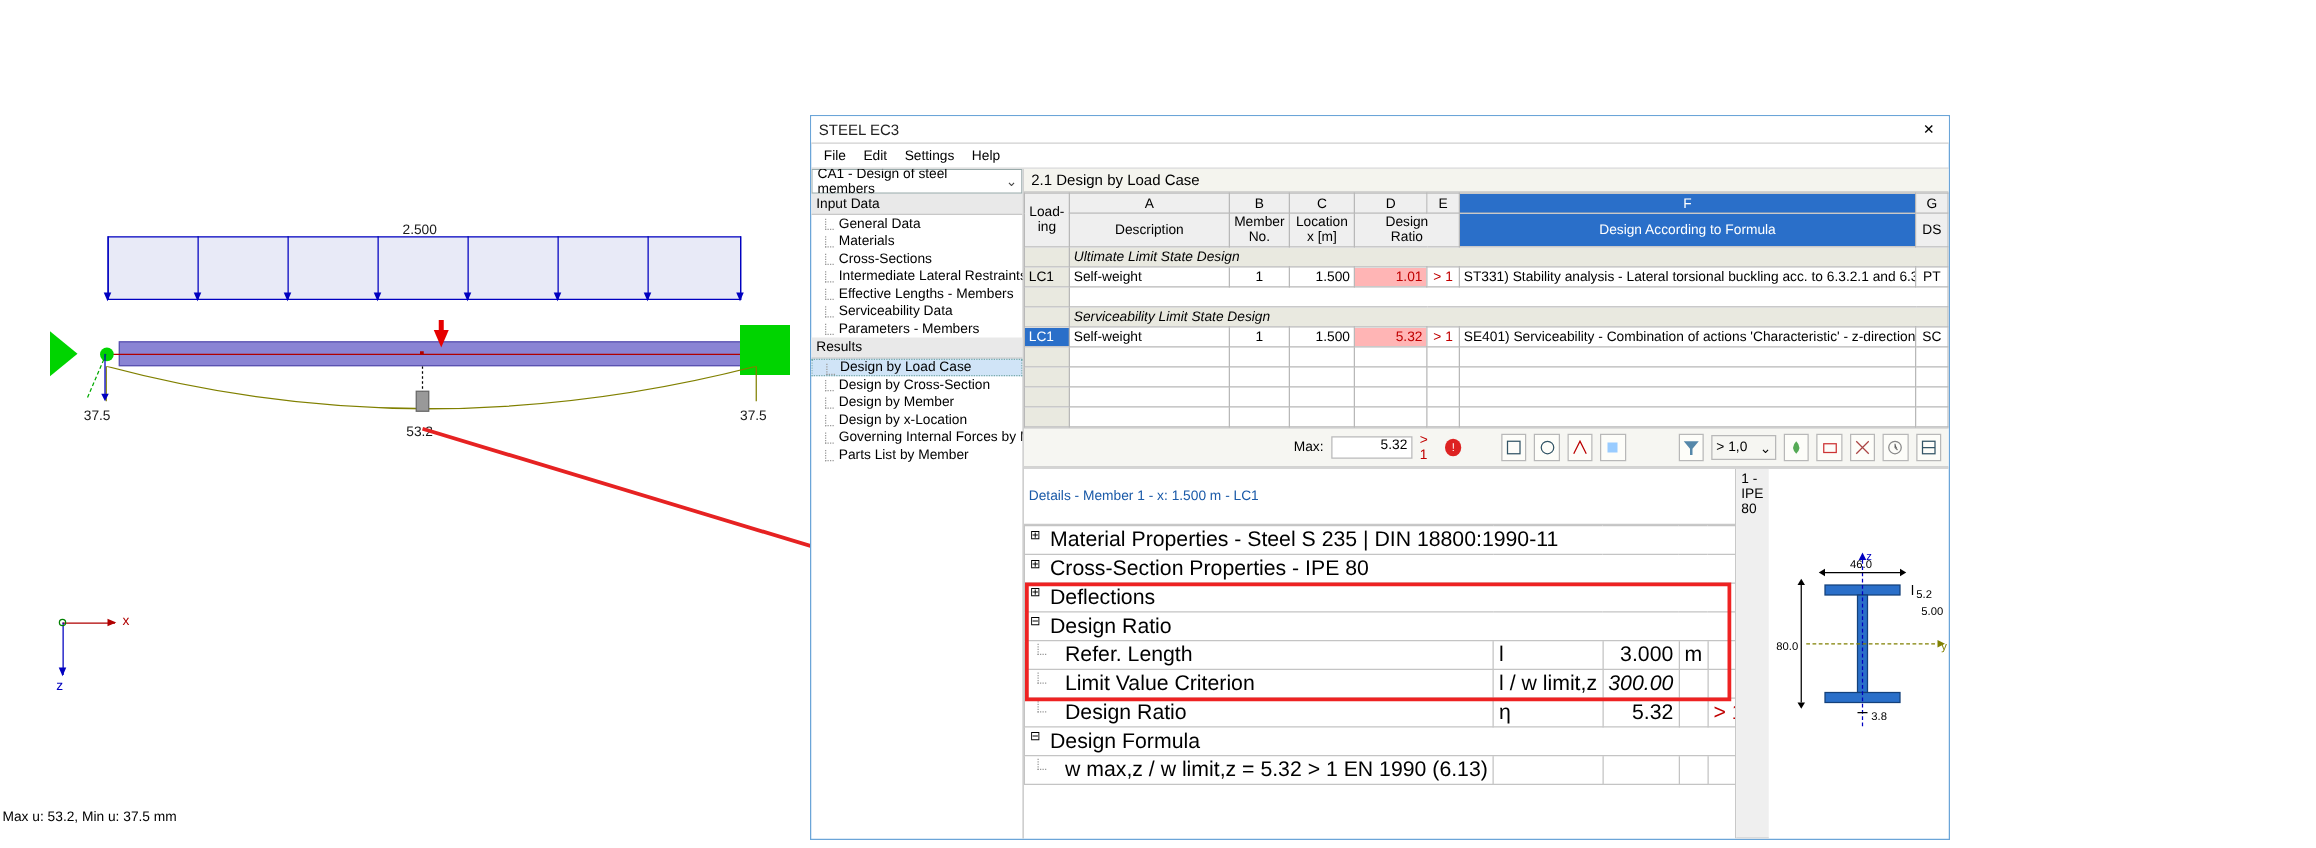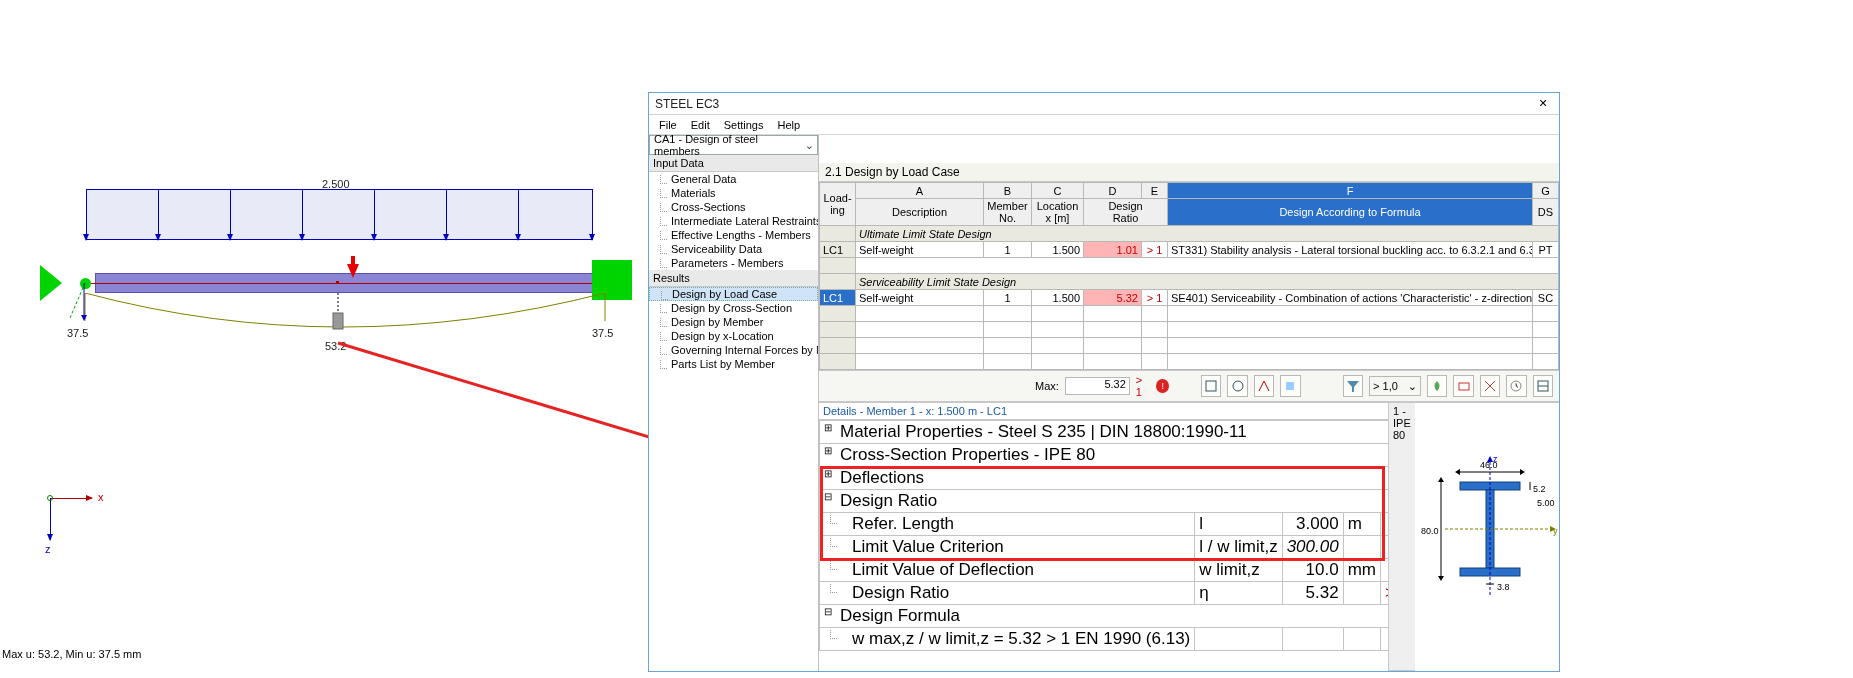--- a/index.html
+++ b/index.html
@@ -34,40 +34,40 @@
   .menubar span { padding: 1px 6px; }
   .content { flex: 1; display: flex; overflow: hidden; }
   .nav { width: 170px; border-right: 1px solid #c0c0c0; overflow: hidden; }
   .combo { width: 100%; height: 20px; border: 1px solid #9aa; font-size: 11px; background: #fff; display: flex; align-items: center; padding-left: 4px; }
   .combo .chev { margin-left: auto; width: 16px; text-align: center; color: #444; }
   .tree-head { background: #e9e9e9; border-bottom: 1px solid #c8c8c8; padding: 2px 4px; font-size: 11px; }
   .tree-item { padding: 1px 2px 1px 22px; white-space: nowrap; position: relative; }
   .tree-item::before { content: ""; position: absolute; left: 11px; top: 3px; width: 6px; height: 8px; border-left: 1px dotted #999; border-bottom: 1px dotted #999; }
   .tree-item.sel { background: #d0e4f7; border: 1px dotted #7aa; padding-top: 0; padding-bottom: 0; }
 
-  .main { flex: 1; display: flex; flex-direction: column; overflow: hidden; margin-top: 28px; }
+  .main { flex: 1; display: flex; flex-direction: column; overflow: hidden; }
   .section-title { background: #f4f4ee; border-bottom: 1px solid #c8c8c8; padding: 2px 6px; font-size: 12px; }
   .grid-wrap { border-bottom: 1px solid #c8c8c8; }
   table.grid { border-collapse: collapse; width: 100%; font-size: 11px; table-layout: fixed; }
   table.grid th, table.grid td { border: 1px solid #b8b8b8; padding: 1px 3px; height: 16px; overflow: hidden; white-space: nowrap; }
   table.grid th { background: #efefef; text-align: center; font-weight: normal; }
   table.grid th.blue { background: #2a6fc9; color: #fff; }
   table.grid td.lc { background: #e9e9e0; }
   table.grid td.lc-sel { background: #2a6fc9; color: #fff; }
   table.grid td.rtl { text-align: right; }
   table.grid td.ctr { text-align: center; }
   table.grid td.red { color: #c00000; background: #ffb5b5; }
   .group-row td { background: #e9e9e0; font-style: italic; text-align: left; }
   .toolbar { display: flex; align-items: center; padding: 3px 6px; gap: 6px; border-bottom: 1px solid #c8c8c8; background: #f6f6f2; }
   .tb-btn { width: 22px; height: 22px; border: 1px solid #b8b8b8; background: #fdfdf9; display: flex; align-items: center; justify-content: center; font-size: 11px; }
   .tb-sel { height: 20px; border: 1px solid #b8b8b8; min-width: 52px; display: flex; align-items: center; padding: 0 3px; }
   .split-h { display: flex; flex: 1; overflow: hidden; border-top: 1px solid #c8c8c8; }
 
   .details { flex: 1; display: flex; flex-direction: column; overflow: hidden; border-right: 1px solid #c8c8c8; }
-  .details-title { color: #1a5aa8; padding: 2px 4px; border-bottom: 1px solid #c8c8c8; }
+  .details-title { color: #1a5aa8; padding: 16px 4px; border-bottom: 1px solid #c8c8c8; }
   .details-body { flex: 1; overflow: hidden; position: relative; }
   table.det { border-collapse: collapse; width: 100%; font-size: 17px; }
   table.det td { border: 1px solid #c4c4c4; padding: 1px 4px; height: 15px; white-space: nowrap; }
   table.det td.tree { padding-left: 20px; position: relative; }
   table.det td.expander::before { content: "⊞"; position: absolute; left: 4px; top: 1px; font-size: 10px; }
   table.det td.collapser::before { content: "⊟"; position: absolute; left: 4px; top: 1px; font-size: 10px; }
   table.det td.leaf::before { content: ""; position: absolute; left: 10px; top: 2px; width: 6px; height: 8px; border-left: 1px dotted #999; border-bottom: 1px dotted #999; }
   table.det td.leaf { padding-left: 32px; }
   .red-box { position: absolute; border: 3px solid #e22; pointer-events: none; }
 
@@ -403,28 +403,20 @@
                   </tr>
                   <tr>
                     <td class="tree leaf">Limit Value Criterion</td>
                     <td>l / w limit,z</td>
                     <td style="text-align: right; font-style: italic;">300.00</td>
                     <td></td>
                     <td style="color: rgb(192, 0, 0);"></td>
                     <td></td>
                   </tr>
                   <tr>
-                    <td class="tree leaf">Limit Value of Deflection</td>
-                    <td>w limit,z</td>
-                    <td style="text-align: right;">10.0</td>
-                    <td>mm</td>
-                    <td style="color: rgb(192, 0, 0);"></td>
-                    <td></td>
-                  </tr>
-                  <tr>
                     <td class="tree leaf">Design Ratio</td>
                     <td>η</td>
                     <td style="text-align: right;">5.32</td>
                     <td></td>
                     <td style="color: rgb(192, 0, 0);">&gt; 1</td>
                     <td>EN 1990 (6.1</td>
                   </tr>
                   <tr>
                     <td colspan="6" class="tree collapser">Design Formula</td>
                   </tr>

